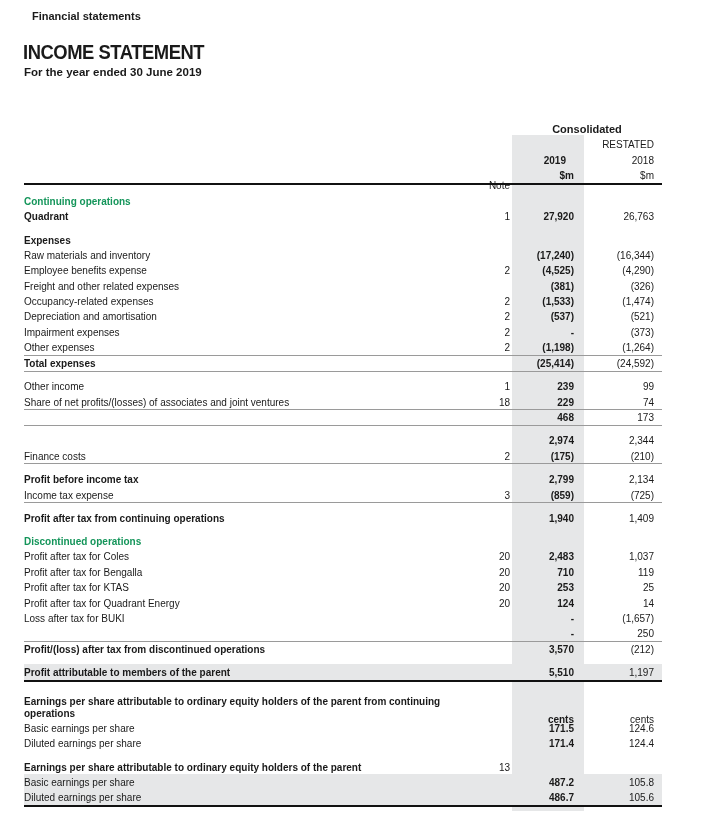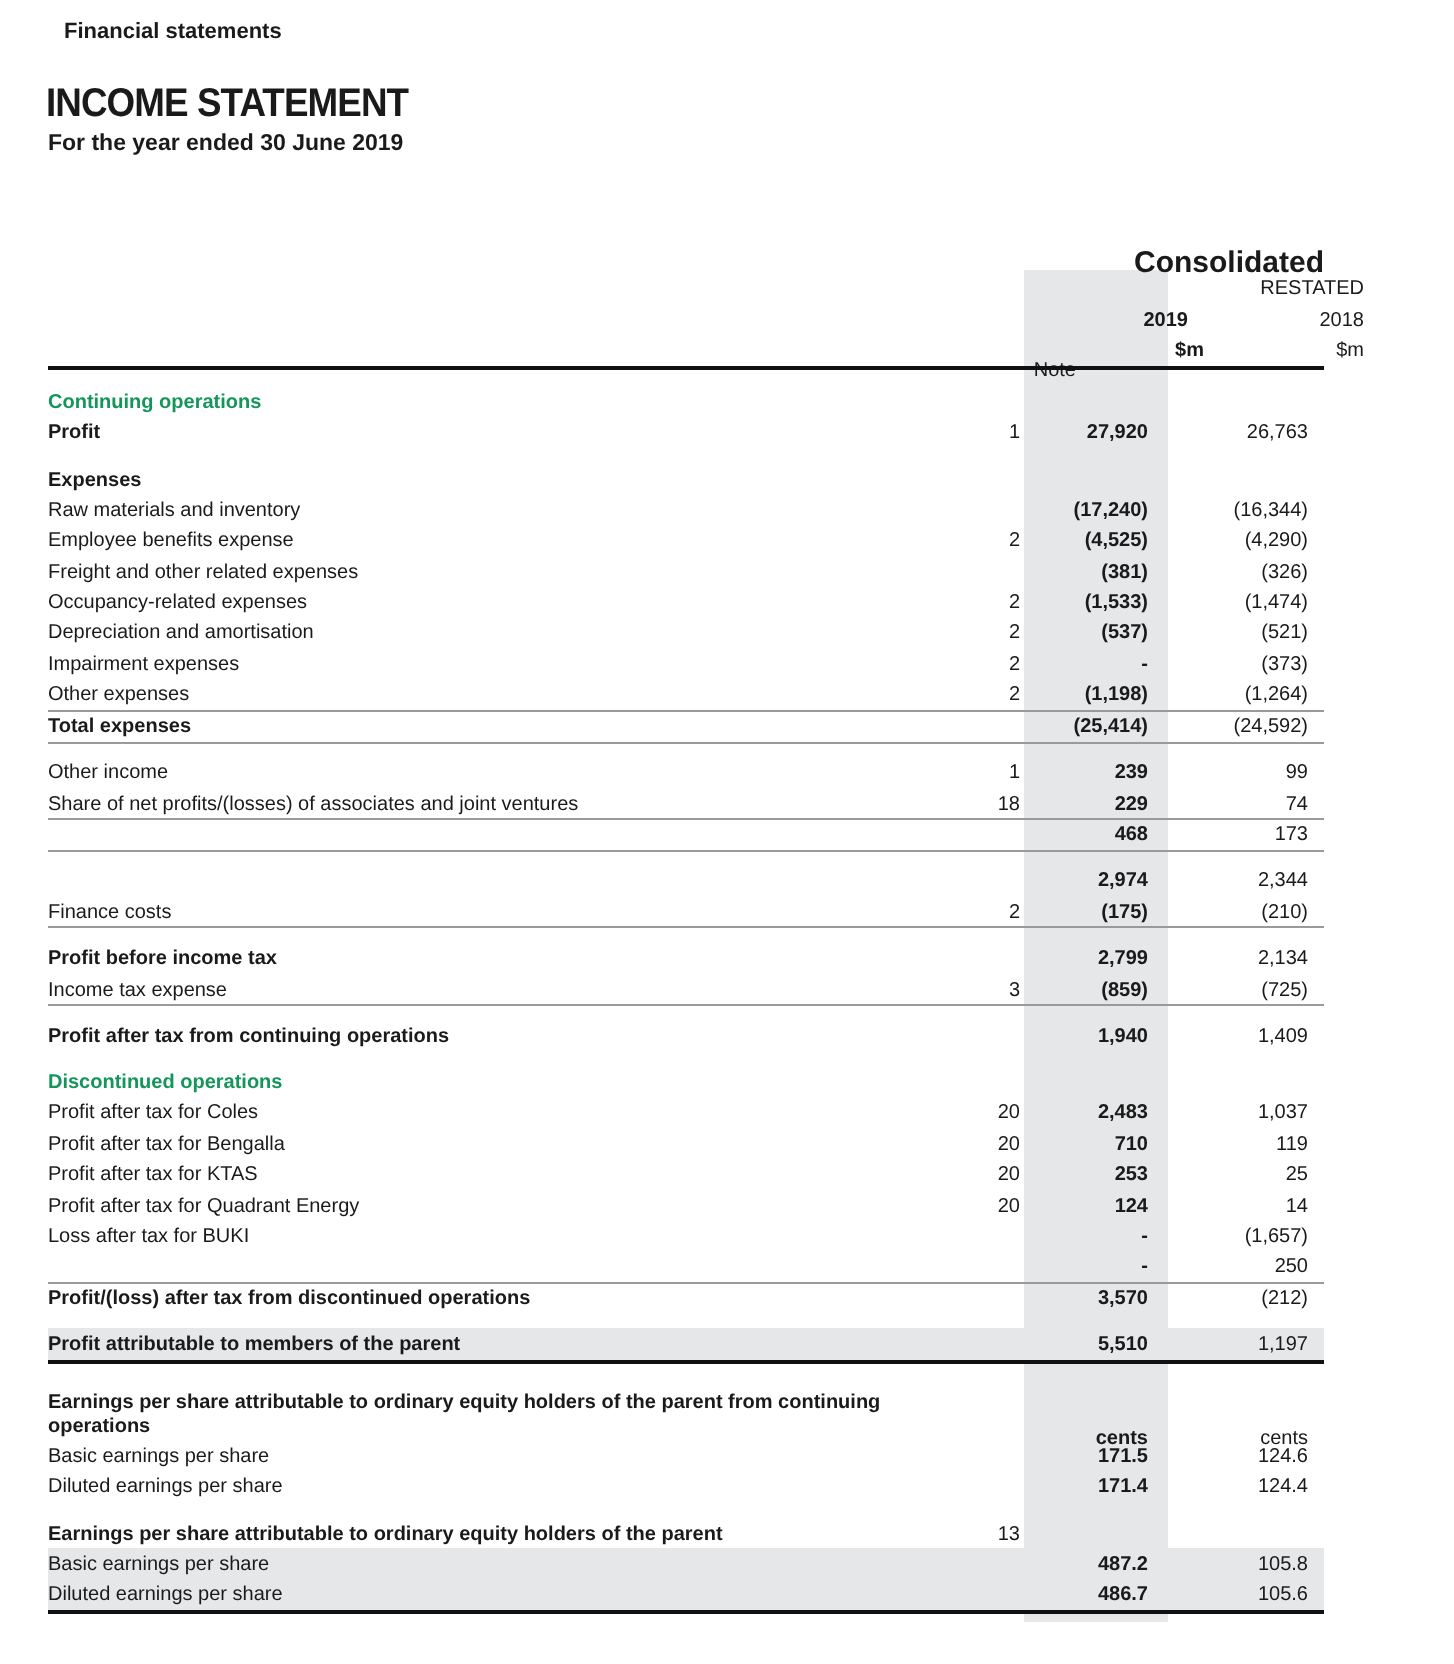--- a/index.html
+++ b/index.html
@@ -5,23 +5,23 @@
   html, body { margin:0; padding:0; background:#ffffff; }
   body { width:727px; height:832px; position:relative; overflow:hidden;
          font-family:"Liberation Sans", sans-serif; color:#1a1a1a; }
   .abs { position:absolute; }
   .doc-label { left:32px; top:10px; font-size:11px; font-weight:bold; }
   .page-title { left:23px; top:41px; font-size:20px; font-weight:bold; letter-spacing:-0.5px;
                 transform:scaleX(0.92); transform-origin:left; }
   .subtitle { left:24px; top:66px; font-size:11.5px; font-weight:bold; }
 
   .shade-col { left:512px; width:72px; top:135px; height:676px; background:#e6e7e8; }
-  .hdr { font-size:10px; text-align:right;padding-left:28px; }
+  .hdr { font-size:10px; text-align:right; }
   .hdr.bold { font-weight:bold; }
-  .hdr-consolidated { left:512px; width:150px; top:123px; text-align:right; font-weight:bold; font-size:15px; }
+  .hdr-consolidated { left:512px; width:150px; top:123px; text-align:center; font-weight:bold; font-size:11px; }
   .rule-thick { height:2px; background:#111; }
   .rule-thin { height:1px; background:#9a9a9a; }
   .row-bg { background:#e6e7e8; }
 
   .row { position:absolute; left:24px; width:638px; height:15px; font-size:10px; line-height:15px; }
   .row .label { position:absolute; left:0; top:0; white-space:nowrap; }
   .row .note { position:absolute; left:440px; width:46px; text-align:right; top:0; }
   .row .v19 { position:absolute; left:488px; width:62px; text-align:right; top:0; font-weight:bold; }
   .row .v18 { position:absolute; left:560px; width:70px; text-align:right; top:0; }
   .bold-label { font-weight:bold; }
@@ -56,21 +56,21 @@
 <div class="abs rule-thin" style="left:24px; width:638px; top:463px;"></div>
 <div class="abs rule-thin" style="left:24px; width:638px; top:502px;"></div>
 <div class="abs rule-thin" style="left:24px; width:638px; top:641px;"></div>
 <div class="abs rule-thick" style="left:24px; width:638px; top:680px;"></div>
 <div class="abs rule-thick" style="left:24px; width:638px; top:805px;"></div>
 
 <div class="row" style="top:194px;">
   <span class="label green">Continuing operations</span>
 </div>
 <div class="row" style="top:209px;">
-  <span class="label bold-label">Profit</span>
+  <span class="label bold-label">Quadrant</span>
   <span class="note">1</span>
   <span class="v19">27,920</span>
   <span class="v18">26,763</span>
 </div>
 <div class="row" style="top:233px;">
   <span class="label bold-label">Expenses</span>
 </div>
 <div class="row" style="top:248px;">
   <span class="label">Raw materials and inventory</span>
   <span class="note"></span>

